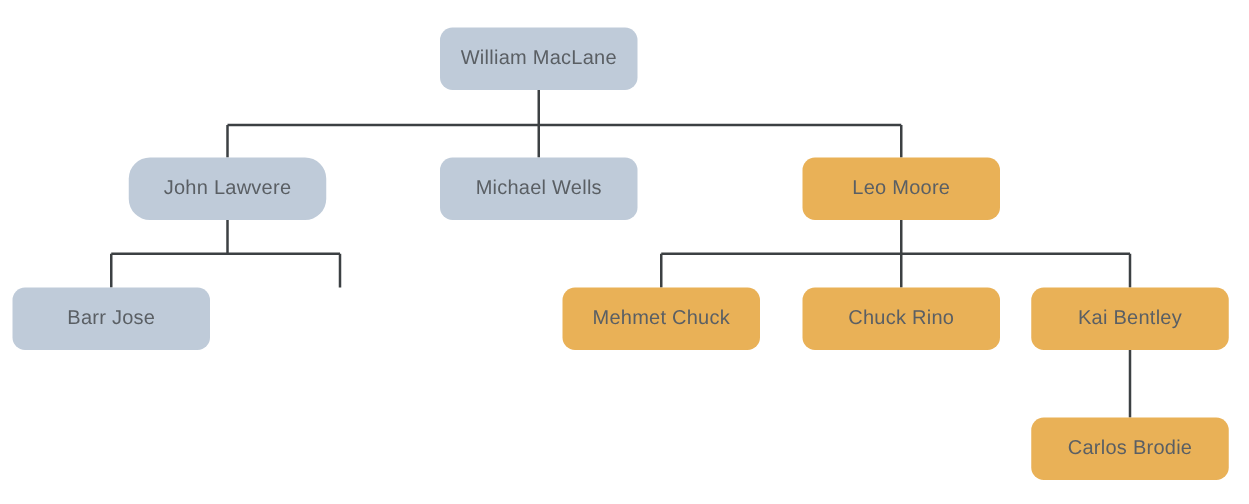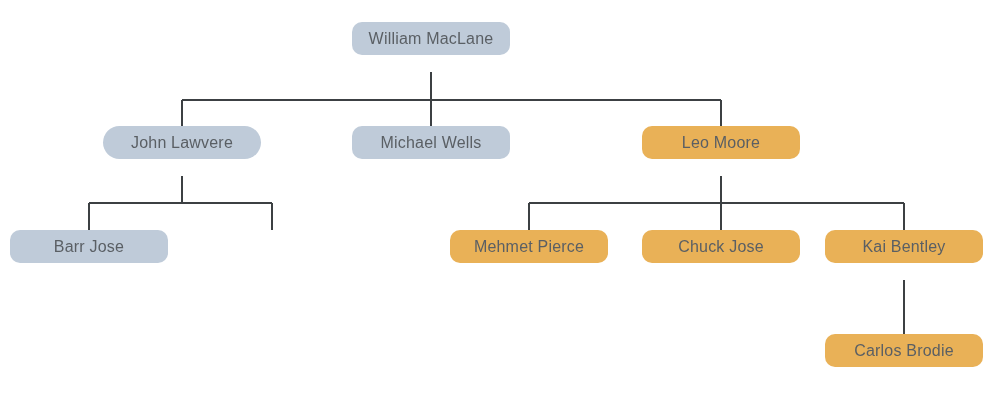--- a/index.html
+++ b/index.html
@@ -22,21 +22,21 @@
     pointer-events: none;
   }
   .connectors path {
     stroke: var(--line, #3c4043);
     stroke-width: 2;
     fill: none;
   }
   .node {
     position: absolute;
     width: 158px;
-    height: 33px;
+    height: 50px;
     border-radius: 10px;
     display: flex;
     align-items: center;
     justify-content: center;
     font-size: 16px;
     letter-spacing: 0.2px;
     color: var(--text, #5a5f64);
     cursor: pointer;
     box-sizing: border-box;
     text-align: center;
@@ -70,21 +70,21 @@
 
   <div class="node blue" style="left:103px; top:126px;border-radius:17px;">John Lawvere</div>
 
   <div class="node orange" style="left:642px; top:126px;">Leo Moore</div>
 
   <div class="node blue" style="left:352px; top:126px;">Michael Wells</div>
 
   <div class="node blue" style="left:10px; top:230px;">Barr Jose</div>
 
 
-  <div class="node orange" style="left:450px; top:230px;">Mehmet Pierce</div>
+  <div class="node orange" style="left:450px; top:230px;">Mehmet Chuck</div>
 
-  <div class="node orange" style="left:642px; top:230px;">Chuck Jose</div>
+  <div class="node orange" style="left:642px; top:230px;">Chuck Rino</div>
 
   <div class="node orange" style="left:825px; top:334px;">Carlos Brodie</div>
 
   <div class="node orange" style="left:825px; top:230px;">Kai Bentley</div>
 
 </div>
 
 </body></html>

